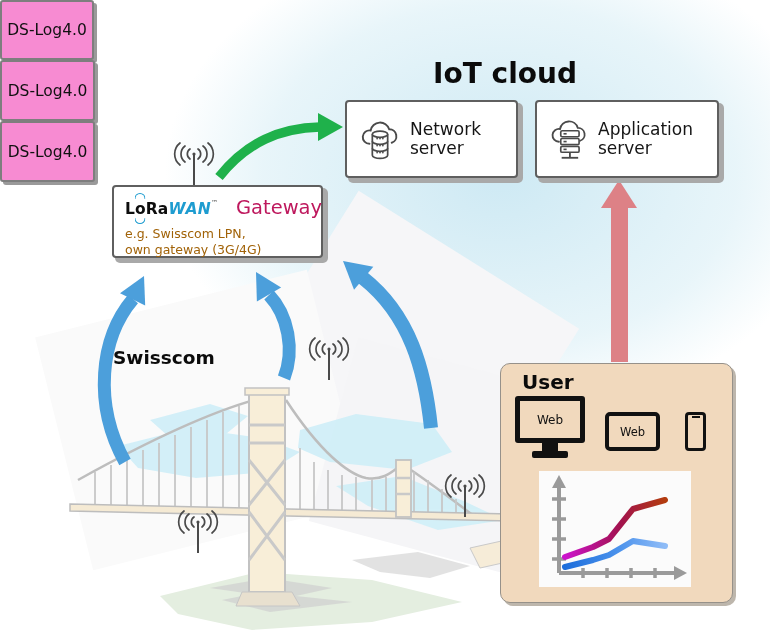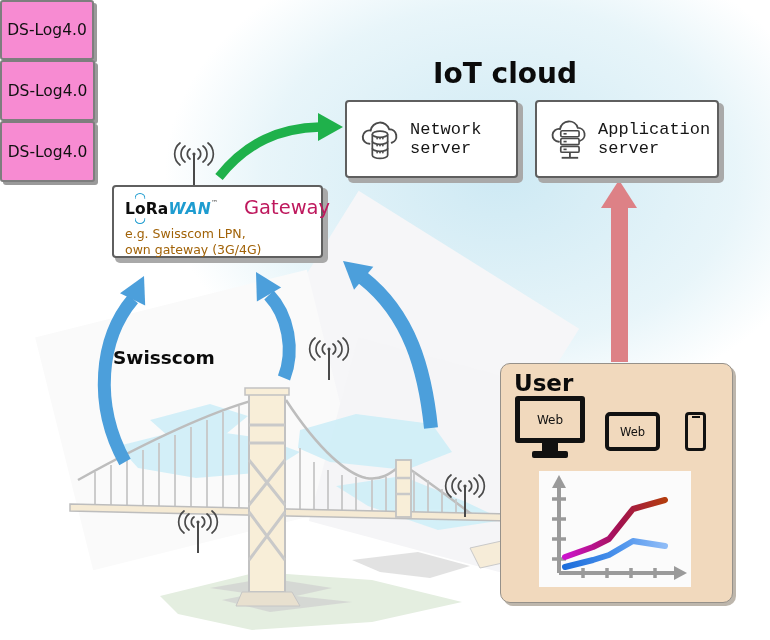--- a/index.html
+++ b/index.html
@@ -16,25 +16,25 @@
   .sheet.s1{left:270px;top:240px;width:260px;height:260px;background:#f6f6f8;transform:rotate(32deg);}
   .sheet.s2{left:60px;top:300px;width:280px;height:240px;background:#fafafa;transform:rotate(-14deg);}
   .sheet.s3{left:330px;top:360px;width:200px;height:190px;background:#f5f5f7;transform:rotate(15deg);}
   .bridge{position:absolute;left:0;top:0;z-index:2;}
   .arrows{position:absolute;left:0;top:0;z-index:3;}
   .antenna{position:absolute;z-index:4;}
   
   .box{position:absolute;z-index:5;background:#fff;border:2px solid #5f5f5f;border-radius:4px;
        box-shadow:4px 4px 0 1px #a9a9a9;box-sizing:border-box;}
   .server{display:flex;align-items:center;gap:7px;padding:0 6px 0 10px;}
-  .server .srv-label{font-size:17px;line-height:1.12;color:#161616;font-family:Liberation Mono, monospace;}
+  .server .srv-label{font-size:17px;line-height:1.12;color:#161616;}
   .net{left:345px;top:100px;width:173px;height:78px;}
   .app{left:535px;top:100px;width:184px;height:78px;}
   .gw{left:112px;top:185px;width:211px;height:73px;padding:9px 8px 6px 11px;}
-  .gw-row{display:flex;align-items:baseline;gap:18px;white-space:nowrap;}
+  .gw-row{display:flex;align-items:baseline;gap:10px;white-space:nowrap;}
   .lora-black{font-weight:bold;font-size:15.5px;color:#0d0d0d;letter-spacing:.2px;}
   .lora-o{position:relative;display:inline-block;font-weight:bold;font-size:15.5px;color:#0d0d0d;}
   .lora-o::before,.lora-o::after{content:"";position:absolute;left:50%;width:11px;height:6px;
      border:1.7px solid #1e9cd0;box-sizing:border-box;transform:translateX(-50%);}
   .lora-o::before{top:-7px;border-bottom:none;border-radius:11px 11px 0 0;}
   .lora-o::after{bottom:-6px;border-top:none;border-radius:0 0 11px 11px;}
   .lora-blue{font-weight:bold;font-style:italic;font-size:15.5px;color:#1e9cd0;letter-spacing:.3px;}
   .lora-tm{font-size:7px;color:#444;vertical-align:top;}
   .gw-label{font-size:19.5px;color:#be185d;margin-left:8px;}
   .gw-sub{margin-top:7px;font-size:12.5px;line-height:1.3;color:#a16207;}
@@ -43,21 +43,21 @@
   .ds-mid{left:248px;top:380px;width:90px;height:56px;}
   .ds-left{left:117px;top:553px;width:91px;height:57px;}
   .ds-right{left:383px;top:517px;width:91px;height:57px;}
   .lbl{position:absolute;z-index:5;font-weight:bold;color:#0b0b0b;}
   .iot-title{left:400px;top:57px;width:210px;text-align:center;font-size:28px;}
   .structure{left:113px;top:347px;font-size:18.5px;}
   
   .user-panel{position:absolute;z-index:5;left:500px;top:363px;width:233px;height:240px;
     background:#f1d9bd;border:1.5px solid #96918a;border-radius:10px;box-sizing:border-box;
     box-shadow:3px 3px 0 #bdb6ac;}
-  .user-title{position:absolute;left:13px;top:6px;font-weight:bold;font-size:23px;color:#0b0b0b;}
+  .user-title{position:absolute;left:21px;top:6px;font-weight:bold;font-size:20px;color:#0b0b0b;}
   .monitor{position:absolute;left:14px;top:32px;width:70px;height:47px;border:5px solid #111;
     border-radius:3px;box-sizing:border-box;display:flex;align-items:center;justify-content:center;}
   .monitor-neck{position:absolute;left:41px;top:79px;width:16px;height:8px;background:#111;}
   .monitor-base{position:absolute;left:31px;top:87px;width:36px;height:7px;background:#111;border-radius:2px;}
   .tablet{position:absolute;left:104px;top:48px;width:55px;height:39px;border:4px solid #111;
     border-radius:5px;box-sizing:border-box;display:flex;align-items:center;justify-content:center;}
   .tablet::after{content:"";position:absolute;bottom:-3px;left:50%;transform:translateX(-50%);
     width:10px;height:2px;background:#111;}
   .tablet::before{content:"";position:absolute;top:-3px;left:50%;transform:translateX(-50%);
     width:4px;height:2px;background:#111;}

